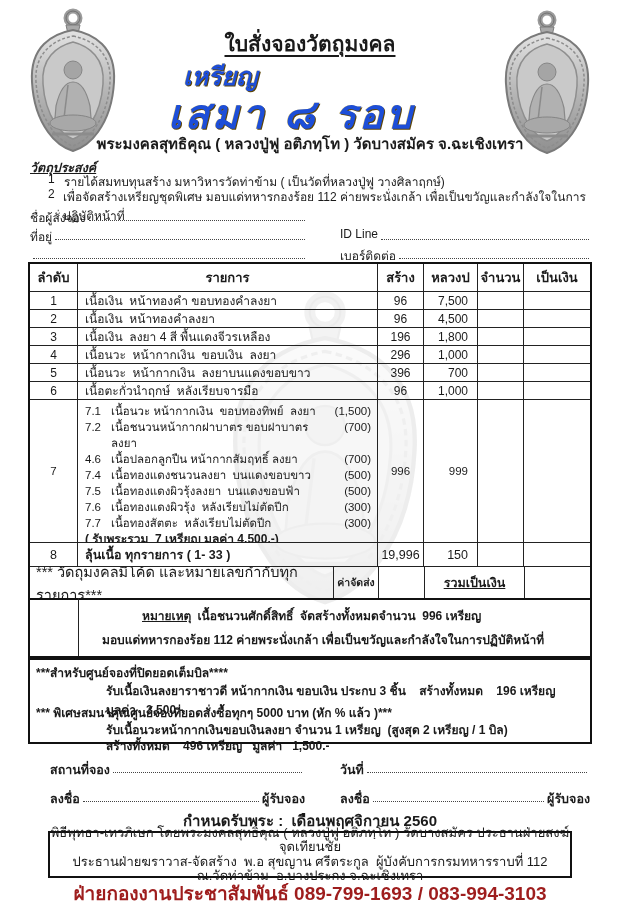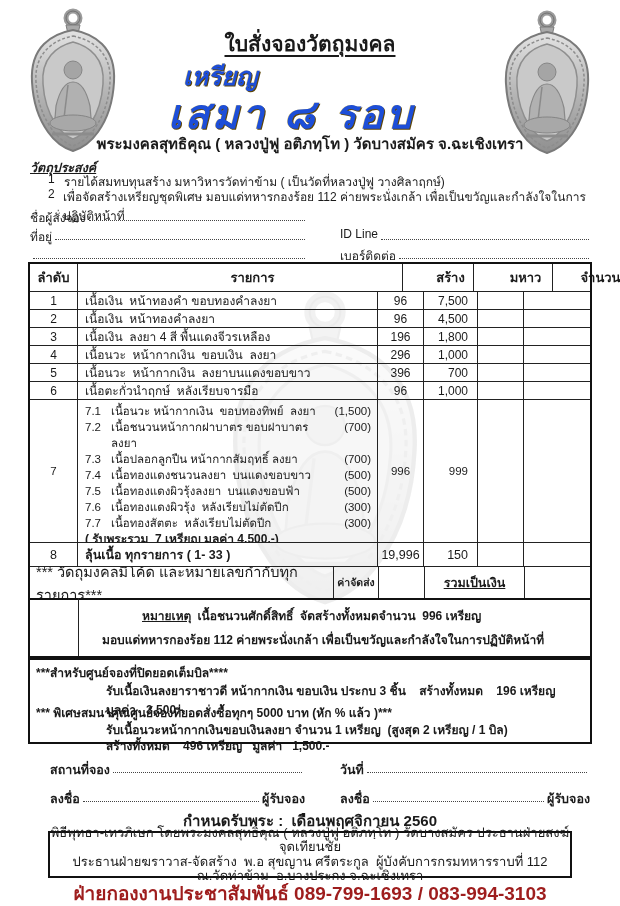--- a/index.html
+++ b/index.html
@@ -27,21 +27,21 @@
   .obj-item .num{width:16px;}
 
   
   .frow{position:absolute;display:flex;align-items:flex-start;font-size:12px;}
   .dots{flex:1;border-bottom:1.6px dotted #444;height:12px;margin:0 3px 1px 3px;}
 
   
   .otable{position:absolute;left:28px;top:262px;width:564px;border:2px solid #111;box-sizing:border-box;background:transparent;}
   .trow{display:grid;grid-template-columns:48px 300px 46px 54px 46px 1fr;border-bottom:1px solid #222;box-sizing:border-box;}
   .trow:last-child{border-bottom:none;}
-  .thead{height:28px;font-weight:bold;font-size:13px;gap:25px;}
+  .thead{height:28px;font-weight:bold;font-size:13px;}
   .r{height:18px;font-size:12px;}
   .row7{height:143px;font-size:11.5px;}
   .r8{height:24px;font-size:12.5px;}
   .tfoot{height:31px;grid-template-columns:304px 45px 46px 100px 1fr;border-bottom:none;}
   .c{display:flex;align-items:center;justify-content:center;border-right:1px solid #222;box-sizing:border-box;overflow:hidden;}
   .c:last-child{border-right:none;}
   .c.left{justify-content:flex-start;padding-left:7px;}
   .c.price{justify-content:flex-end;padding-right:9px;}
   .sub{flex-direction:column;align-items:stretch;justify-content:space-evenly;padding:3px 4px 3px 7px;}
   .subline{display:flex;line-height:16px;}
@@ -145,21 +145,21 @@
 
   <svg class="amulet watermark" style="left:205px;top:282px;width:240px;height:335px;">
       <use href="#amulet-sym"></use>
     </svg>
 
   <div class="otable">
     <div class="trow thead">
       <div class="c">ลำดับ</div>
       <div class="c">รายการ</div>
       <div class="c">สร้าง</div>
-      <div class="c">มหาว</div>
+      <div class="c">หลวงป</div>
       <div class="c">จำนวน</div>
       <div class="c">เป็นเงิน</div>
     </div>
 
     <div class="trow r">
       <div class="c">1</div>
       <div class="c left keep-sp">เนื้อเงิน  หน้าทองคำ ขอบทองคำลงยา</div>
       <div class="c">96</div>
       <div class="c price">7,500</div>
       <div class="c"></div>
@@ -213,21 +213,21 @@
             <span class="scode">7.1</span>
             <span class="sdesc keep-sp">เนื้อนวะ หน้ากากเงิน  ขอบทองทิพย์  ลงยา</span>
             <span class="sval">(1,500)</span>
           </div>
         <div class="subline">
             <span class="scode">7.2</span>
             <span class="sdesc keep-sp">เนื้อชนวนหน้ากากฝาบาตร ขอบฝาบาตร  ลงยา</span>
             <span class="sval">(700)</span>
           </div>
         <div class="subline">
-            <span class="scode">7.3</span>
+            <span class="scode">4.6</span>
             <span class="sdesc keep-sp">เนื้อปลอกลูกปืน หน้ากากสัมฤทธิ์ ลงยา</span>
             <span class="sval">(700)</span>
           </div>
         <div class="subline">
             <span class="scode">7.4</span>
             <span class="sdesc keep-sp">เนื้อทองแดงชนวนลงยา  บนแดงขอบขาว</span>
             <span class="sval">(500)</span>
           </div>
         <div class="subline">
             <span class="scode">7.5</span>

